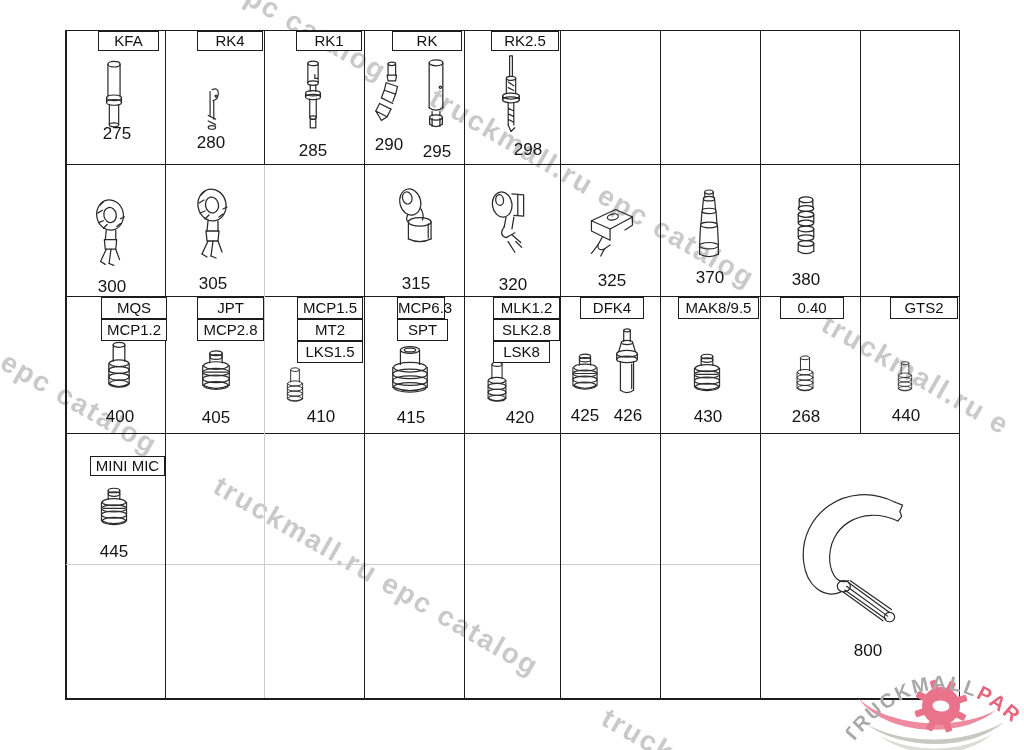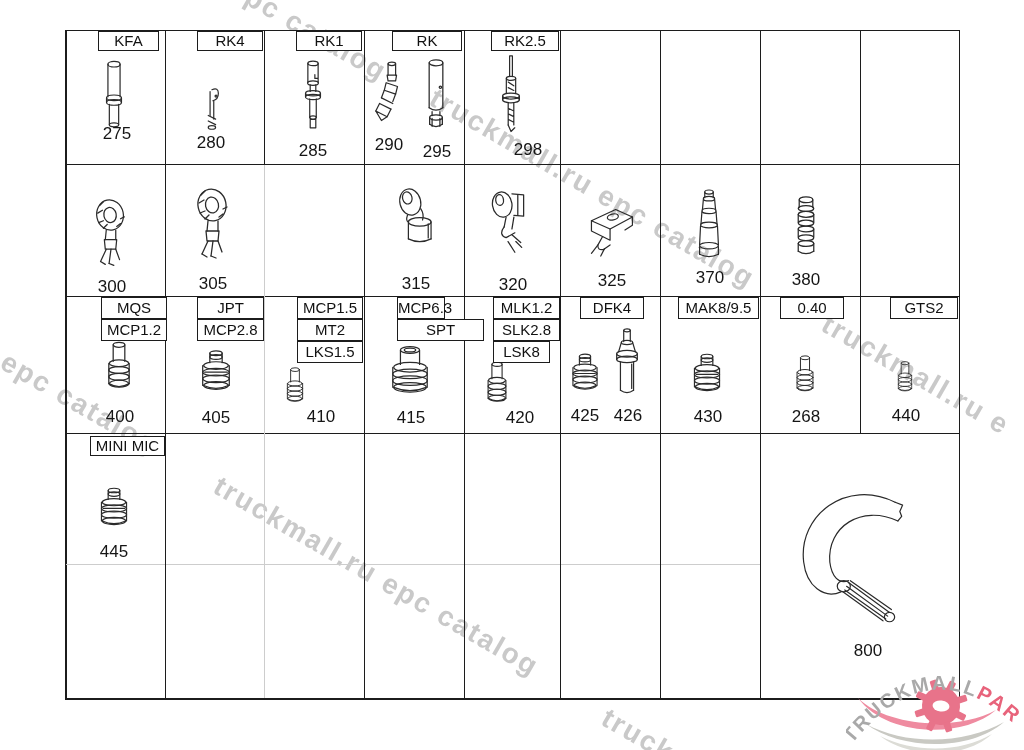--- a/index.html
+++ b/index.html
@@ -71,29 +71,29 @@
   <div class="lbl r1" style="left:491px;top:31px;width:68px">RK2.5</div>
 
   <div class="lbl" style="left:101px;top:297px;width:66px">MQS</div>
   <div class="lbl" style="left:101px;top:319px;width:66px">MCP1.2</div>
   <div class="lbl" style="left:197px;top:297px;width:67px">JPT</div>
   <div class="lbl" style="left:197px;top:319px;width:67px">MCP2.8</div>
   <div class="lbl" style="left:297px;top:297px;width:66px">MCP1.5</div>
   <div class="lbl" style="left:297px;top:319px;width:66px">MT2</div>
   <div class="lbl" style="left:297px;top:341px;width:66px">LKS1.5</div>
   <div class="lbl" style="left:397px;top:297px;width:48px">MCP6.3</div>
-  <div class="lbl" style="left:397px;top:319px;width:87px">SPT</div>
+  <div class="lbl" style="left:397px;top:319px;width:51px">SPT</div>
   <div class="lbl" style="left:493px;top:297px;width:67px">MLK1.2</div>
   <div class="lbl" style="left:493px;top:319px;width:67px">SLK2.8</div>
   <div class="lbl" style="left:493px;top:341px;width:57px">LSK8</div>
   <div class="lbl" style="left:580px;top:297px;width:64px">DFK4</div>
   <div class="lbl" style="left:678px;top:297px;width:81px">MAK8/9.5</div>
   <div class="lbl" style="left:780px;top:297px;width:64px">0.40</div>
   <div class="lbl" style="left:890px;top:297px;width:68px">GTS2</div>
-  <div class="lbl" style="left:90px;top:436px;width:75px;height:20px;line-height:18px">MINI MIC</div>
+  <div class="lbl" style="left:90px;top:456px;width:75px;height:20px;line-height:18px">MINI MIC</div>
 
   <svg width="0" height="0" style="position:absolute" aria-hidden="true">
     <defs>
       <symbol id="s-pin-a" viewBox="0 0 30 80">
         <ellipse cx="15" cy="7" rx="6.5" ry="3"></ellipse>
         <path d="M8.5,7 V42 M21.5,7 V42"></path>
         <ellipse cx="15" cy="43" rx="8" ry="3"></ellipse>
         <path d="M7,43 v5 M23,43 v5"></path>
         <ellipse cx="15" cy="48" rx="8" ry="3"></ellipse>
         <path d="M10,50 V72 M20,50 V72"></path>

